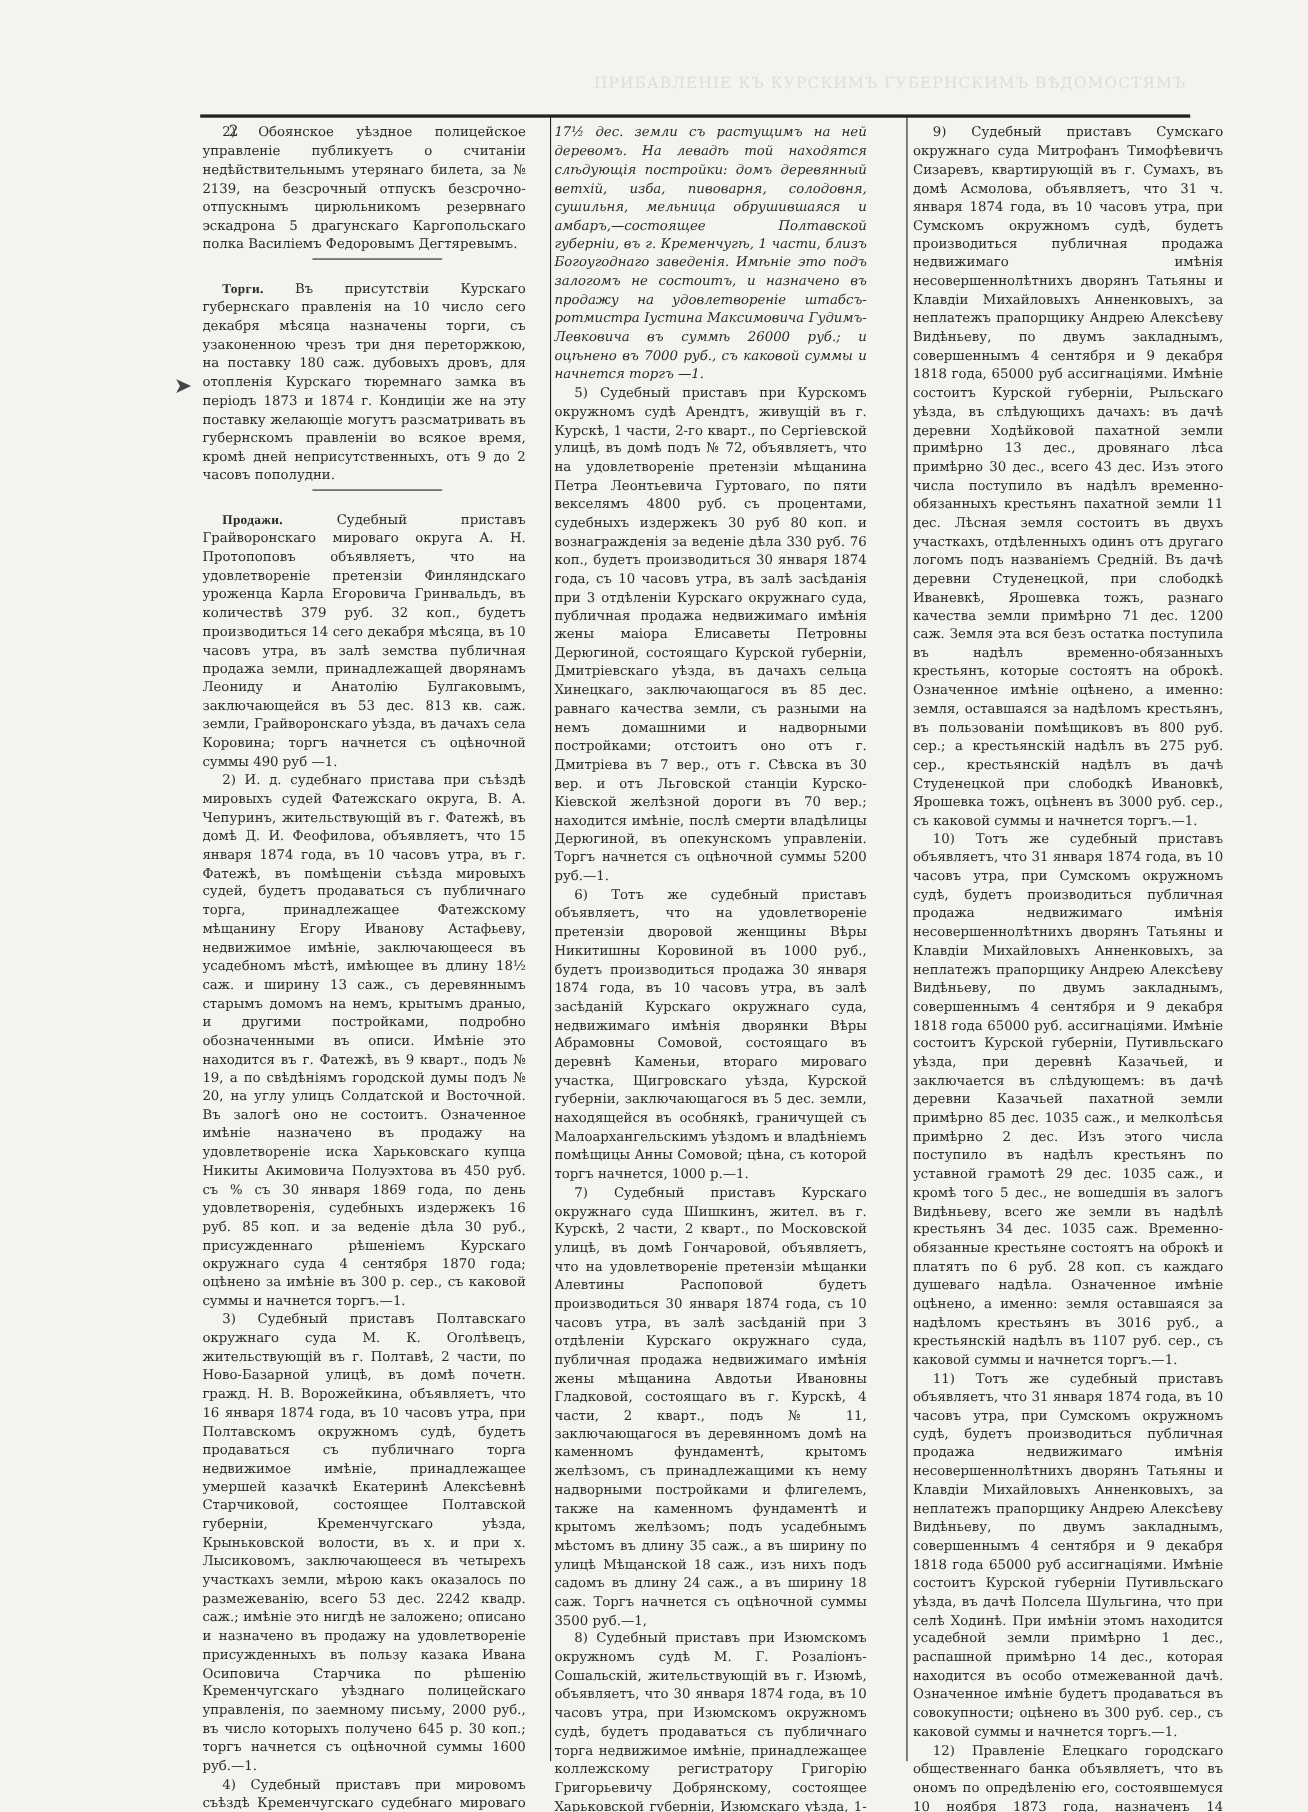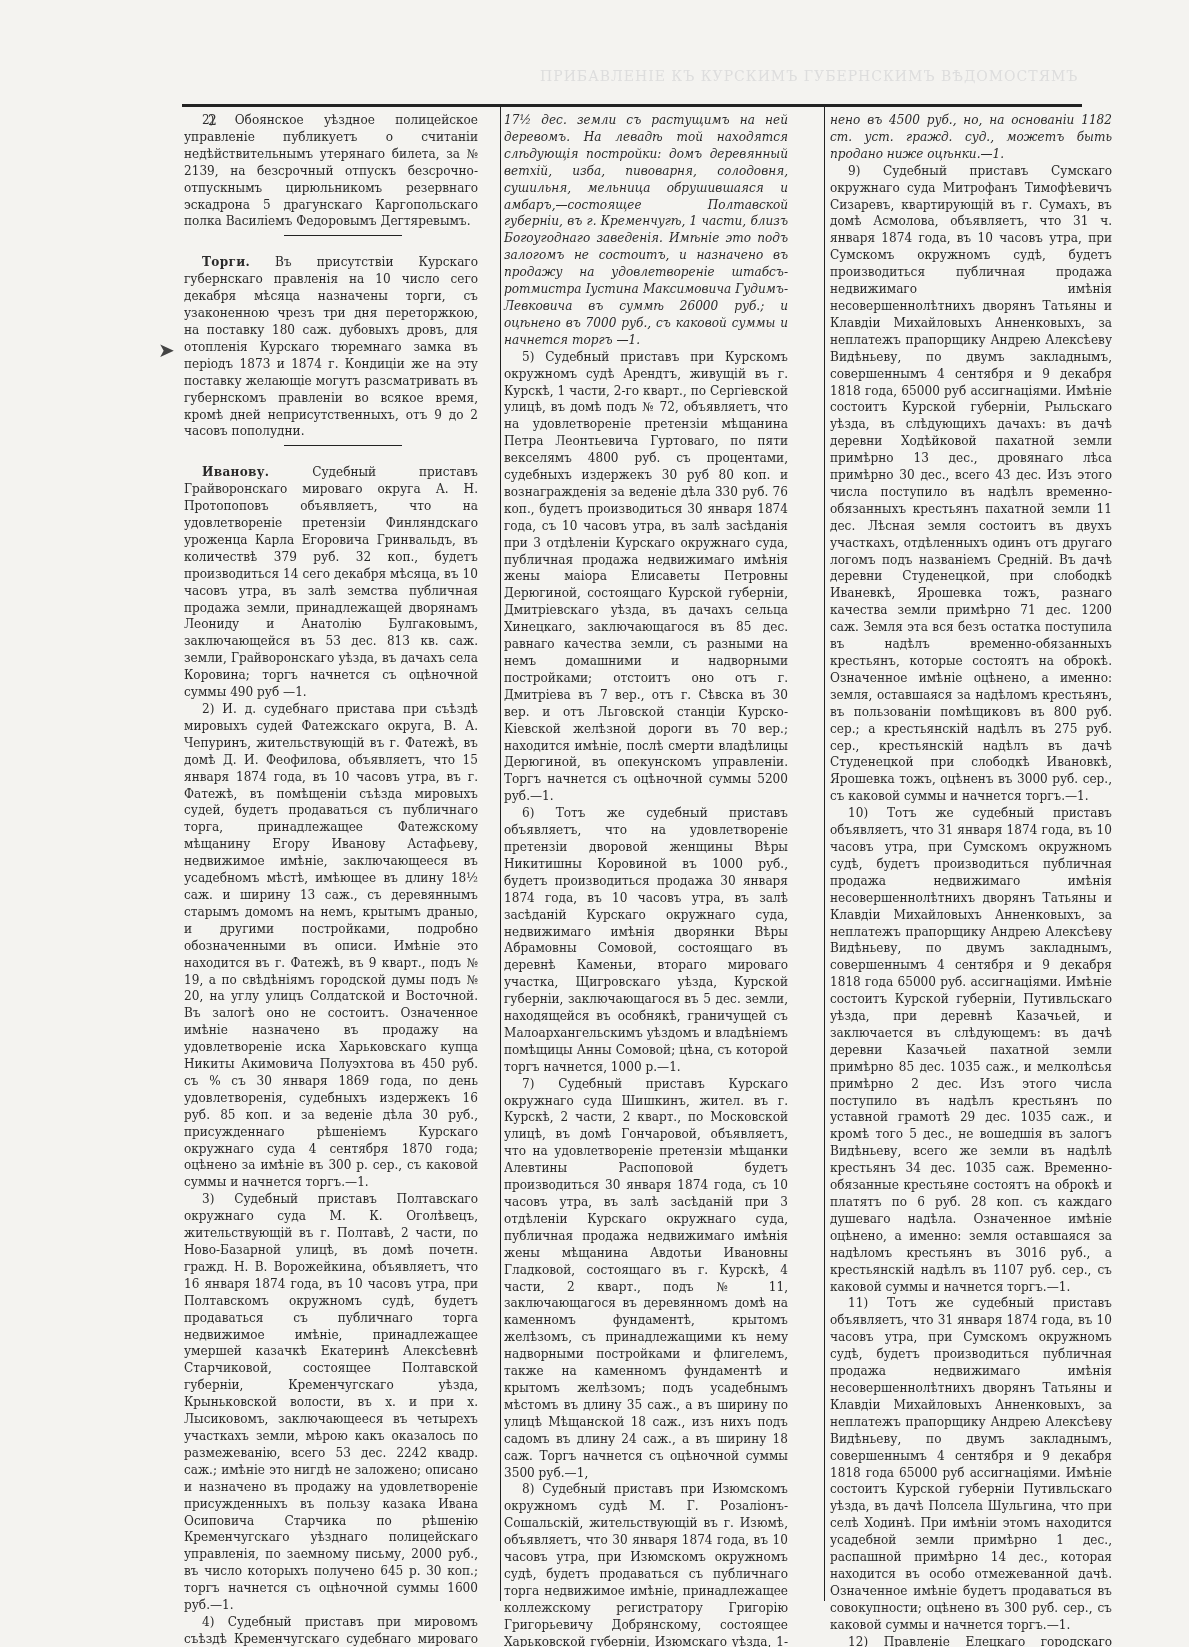--- a/index.html
+++ b/index.html
@@ -31,21 +31,21 @@
     .col.c2 { left: 504px; width: 284px; }
     .col.c3 { left: 830px; width: 282px; }
     .col-rule {
       position: absolute; top: 106px; width: 1px; background: #222;
     }
     .col-rule.r1 { left: 500px; height: 1495px; }
     .col-rule.r2 { left: 824px; height: 1495px; }
     .col p { margin: 0; text-indent: 18px; }
     .col p.cont { text-indent: 0; font-style: italic; }
     .col p.section { margin-top: 18px; }
-    .col b.rubric { font-weight: bold; letter-spacing: 0.3px; }
+    .col b.rubric { font-weight: bold; letter-spacing: 0.3px; font-family: Liberation Serif, serif; }
     .sep {
       width: 90px; height: 1px; background: #222; margin: 5px auto 8px auto;
     }
     .sep.long { width: 118px; margin-left: 100px; }
     .margin-mark {
       position: absolute; left: 158px; top: 338px;
       font-size: 20px; color: #444;
     }
   </style>
 </head>
@@ -62,36 +62,35 @@
 
   <div class="col c1">
     <p>2) Обоянское уѣздное полицейское управленіе публикуетъ о считаніи недѣйствительнымъ утерянаго билета, за № 2139, на безсрочный отпускъ безсрочно-отпускнымъ цирюльникомъ резервнаго эскадрона 5 драгунскаго Каргопольскаго полка Василіемъ Федоровымъ Дегтяревымъ.</p>
     <div class="sep long"></div>
     <p class="section">
       <b class="rubric">Торги.</b>
       <span>Въ присутствіи Курскаго губернскаго правленія на 10 число сего декабря мѣсяца назначены торги, съ узаконенною чрезъ три дня переторжкою, на поставку 180 саж. дубовыхъ дровъ, для отопленія Курскаго тюремнаго замка въ періодъ 1873 и 1874 г. Кондиціи же на эту поставку желающіе могутъ разсматривать въ губернскомъ правленіи во всякое время, кромѣ дней неприсутственныхъ, отъ 9 до 2 часовъ пополудни.</span>
     </p>
     <div class="sep long"></div>
     <p class="section">
-      <b class="rubric">Иванову.</b>
+      <b class="rubric">Продажи.</b>
       <span>Судебный приставъ Грайворонскаго мироваго округа А. Н. Протопоповъ объявляетъ, что на удовлетвореніе претензіи Финляндскаго уроженца Карла Егоровича Гринвальдъ, въ количествѣ 379 руб. 32 коп., будетъ производиться 14 сего декабря мѣсяца, въ 10 часовъ утра, въ залѣ земства публичная продажа земли, принадлежащей дворянамъ Леониду и Анатолію Булгаковымъ, заключающейся въ 53 дес. 813 кв. саж. земли, Грайворонскаго уѣзда, въ дачахъ села Коровина; торгъ начнется съ оцѣночной суммы 490 руб —1.</span>
     </p>
     <p>2) И. д. судебнаго пристава при съѣздѣ мировыхъ судей Фатежскаго округа, В. А. Чепуринъ, жительствующій въ г. Фатежѣ, въ домѣ Д. И. Феофилова, объявляетъ, что 15 января 1874 года, въ 10 часовъ утра, въ г. Фатежѣ, въ помѣщеніи съѣзда мировыхъ судей, будетъ продаваться съ публичнаго торга, принадлежащее Фатежскому мѣщанину Егору Иванову Астафьеву, недвижимое имѣніе, заключающееся въ усадебномъ мѣстѣ, имѣющее въ длину 18½ саж. и ширину 13 саж., съ деревяннымъ старымъ домомъ на немъ, крытымъ драныо, и другими постройками, подробно обозначенными въ описи. Имѣніе это находится въ г. Фатежѣ, въ 9 кварт., подъ № 19, а по свѣдѣніямъ городской думы подъ № 20, на углу улицъ Солдатской и Восточной. Въ залогѣ оно не состоитъ. Означенное имѣніе назначено въ продажу на удовлетвореніе иска Харьковскаго купца Никиты Акимовича Полуэхтова въ 450 руб. съ % съ 30 января 1869 года, по день удовлетворенія, судебныхъ издержекъ 16 руб. 85 коп. и за веденіе дѣла 30 руб., присужденнаго рѣшеніемъ Курскаго окружнаго суда 4 сентября 1870 года; оцѣнено за имѣніе въ 300 р. сер., съ каковой суммы и начнется торгъ.—1.</p>
     <p>3) Судебный приставъ Полтавскаго окружнаго суда М. К. Оголѣвецъ, жительствующій въ г. Полтавѣ, 2 части, по Ново-Базарной улицѣ, въ домѣ почетн. гражд. Н. В. Ворожейкина, объявляетъ, что 16 января 1874 года, въ 10 часовъ утра, при Полтавскомъ окружномъ судѣ, будетъ продаваться съ публичнаго торга недвижимое имѣніе, принадлежащее умершей казачкѣ Екатеринѣ Алексѣевнѣ Старчиковой, состоящее Полтавской губерніи, Кременчугскаго уѣзда, Крыньковской волости, въ х. и при х. Лысиковомъ, заключающееся въ четырехъ участкахъ земли, мѣрою какъ оказалось по размежеванію, всего 53 дес. 2242 квадр. саж.; имѣніе это нигдѣ не заложено; описано и назначено въ продажу на удовлетвореніе присужденныхъ въ пользу казака Ивана Осиповича Старчика по рѣшенію Кременчугскаго уѣзднаго полицейскаго управленія, по заемному письму, 2000 руб., въ число которыхъ получено 645 р. 30 коп.; торгъ начнется съ оцѣночной суммы 1600 руб.—1.</p>
     <p>4) Судебный приставъ при мировомъ съѣздѣ Кременчугскаго судебнаго мироваго округа Владиміръ Зосимовичъ, жительствующій въ г. Кременчугѣ, 1-й части, по улицѣ Солдатской, въ домѣ Горленка, объявляетъ, что 29 января 1874 г., въ залѣ съѣзда мировыхъ судей, въ гор. Кременчугѣ, будетъ продаваться съ публичнаго торга недвижимое имѣніе, принадлежащее дочери коллежскаго секретаря Софіи Дмитріевнѣ Писаревой, заключающееся въ левадѣ въ</p>
   </div>
 
   <div class="col c2">
     <p class="cont">17½ дес. земли съ растущимъ на ней деревомъ. На левадѣ той находятся слѣдующія постройки: домъ деревянный ветхій, изба, пивоварня, солодовня, сушильня, мельница обрушившаяся и амбаръ,—состоящее Полтавской губерніи, въ г. Кременчугѣ, 1 части, близъ Богоугоднаго заведенія. Имѣніе это подъ залогомъ не состоитъ, и назначено въ продажу на удовлетвореніе штабсъ-ротмистра Іустина Максимовича Гудимъ-Левковича въ суммѣ 26000 руб.; и оцѣнено въ 7000 руб., съ каковой суммы и начнется торгъ —1.</p>
     <p>5) Судебный приставъ при Курскомъ окружномъ судѣ Арендтъ, живущій въ г. Курскѣ, 1 части, 2-го кварт., по Сергіевской улицѣ, въ домѣ подъ № 72, объявляетъ, что на удовлетвореніе претензіи мѣщанина Петра Леонтьевича Гуртоваго, по пяти векселямъ 4800 руб. съ процентами, судебныхъ издержекъ 30 руб 80 коп. и вознагражденія за веденіе дѣла 330 руб. 76 коп., будетъ производиться 30 января 1874 года, съ 10 часовъ утра, въ залѣ засѣданія при 3 отдѣленіи Курскаго окружнаго суда, публичная продажа недвижимаго имѣнія жены маіора Елисаветы Петровны Дерюгиной, состоящаго Курской губерніи, Дмитріевскаго уѣзда, въ дачахъ сельца Хинецкаго, заключающагося въ 85 дес. равнаго качества земли, съ разными на немъ домашними и надворными постройками; отстоитъ оно отъ г. Дмитріева въ 7 вер., отъ г. Сѣвска въ 30 вер. и отъ Льговской станціи Курско-Кіевской желѣзной дороги въ 70 вер.; находится имѣніе, послѣ смерти владѣлицы Дерюгиной, въ опекунскомъ управленіи. Торгъ начнется съ оцѣночной суммы 5200 руб.—1.</p>
     <p>6) Тотъ же судебный приставъ объявляетъ, что на удовлетвореніе претензіи дворовой женщины Вѣры Никитишны Коровиной въ 1000 руб., будетъ производиться продажа 30 января 1874 года, въ 10 часовъ утра, въ залѣ засѣданій Курскаго окружнаго суда, недвижимаго имѣнія дворянки Вѣры Абрамовны Сомовой, состоящаго въ деревнѣ Каменьи, втораго мироваго участка, Щигровскаго уѣзда, Курской губерніи, заключающагося въ 5 дес. земли, находящейся въ особнякѣ, граничущей съ Малоархангельскимъ уѣздомъ и владѣніемъ помѣщицы Анны Сомовой; цѣна, съ которой торгъ начнется, 1000 р.—1.</p>
     <p>7) Судебный приставъ Курскаго окружнаго суда Шишкинъ, жител. въ г. Курскѣ, 2 части, 2 кварт., по Московской улицѣ, въ домѣ Гончаровой, объявляетъ, что на удовлетвореніе претензіи мѣщанки Алевтины Распоповой будетъ производиться 30 января 1874 года, съ 10 часовъ утра, въ залѣ засѣданій при 3 отдѣленіи Курскаго окружнаго суда, публичная продажа недвижимаго имѣнія жены мѣщанина Авдотьи Ивановны Гладковой, состоящаго въ г. Курскѣ, 4 части, 2 кварт., подъ № 11, заключающагося въ деревянномъ домѣ на каменномъ фундаментѣ, крытомъ желѣзомъ, съ принадлежащими къ нему надворными постройками и флигелемъ, также на каменномъ фундаментѣ и крытомъ желѣзомъ; подъ усадебнымъ мѣстомъ въ длину 35 саж., а въ ширину по улицѣ Мѣщанской 18 саж., изъ нихъ подъ садомъ въ длину 24 саж., а въ ширину 18 саж. Торгъ начнется съ оцѣночной суммы 3500 руб.—1,</p>
     <p>8) Судебный приставъ при Изюмскомъ окружномъ судѣ М. Г. Розаліонъ-Сошальскій, жительствующій въ г. Изюмѣ, объявляетъ, что 30 января 1874 года, въ 10 часовъ утра, при Изюмскомъ окружномъ судѣ, будетъ продаваться съ публичнаго торга недвижимое имѣніе, принадлежащее коллежскому регистратору Григорію Григорьевичу Добрянскому, состоящее Харьковской губерніи, Изюмскаго уѣзда, 1-го стана, въ дачахъ села Букина, при хуторѣ Добряновкѣ, заключающееся въ 447 дес. 1918 кв. саж. удобной и неудобной земли съ лѣсомъ, лугами и постройками. Имѣніе это находится въ залогѣ у дворянки дѣвицы Анны Ивановны Григоросулло и, по случаю несостоявшагося 2 іюня сего года перваго торга, назначено въ продажу вторично на удовлетвореніе г-жи Григоросулло, по закладной, суммою 7500 руб. съ % и судебными издержками, и подпоручика Николая Егоровича Никитченко, по векселю 1100 руб. съ % и судебными издержками; и оцѣ-</p>
   </div>
 
   <div class="col c3">
-    <p class="cont">нено въ 4500 руб., но, на основаніи 1182 ст. уст. гражд. суд., можетъ быть продано ниже оцѣнки.—1.</p>
     <p>9) Судебный приставъ Сумскаго окружнаго суда Митрофанъ Тимофѣевичъ Сизаревъ, квартирующій въ г. Сумахъ, въ домѣ Асмолова, объявляетъ, что 31 ч. января 1874 года, въ 10 часовъ утра, при Сумскомъ окружномъ судѣ, будетъ производиться публичная продажа недвижимаго имѣнія несовершеннолѣтнихъ дворянъ Татьяны и Клавдіи Михайловыхъ Анненковыхъ, за неплатежъ прапорщику Андрею Алексѣеву Видѣньеву, по двумъ закладнымъ, совершеннымъ 4 сентября и 9 декабря 1818 года, 65000 руб ассигнаціями. Имѣніе состоитъ Курской губерніи, Рыльскаго уѣзда, въ слѣдующихъ дачахъ: въ дачѣ деревни Ходѣйковой пахатной земли примѣрно 13 дес., дровянаго лѣса примѣрно 30 дес., всего 43 дес. Изъ этого числа поступило въ надѣлъ временно-обязанныхъ крестьянъ пахатной земли 11 дес. Лѣсная земля состоитъ въ двухъ участкахъ, отдѣленныхъ одинъ отъ другаго логомъ подъ названіемъ Средній. Въ дачѣ деревни Студенецкой, при слободкѣ Иваневкѣ, Ярошевка тожъ, разнаго качества земли примѣрно 71 дес. 1200 саж. Земля эта вся безъ остатка поступила въ надѣлъ временно-обязанныхъ крестьянъ, которые состоятъ на оброкѣ. Означенное имѣніе оцѣнено, а именно: земля, оставшаяся за надѣломъ крестьянъ, въ пользованіи помѣщиковъ въ 800 руб. сер.; а крестьянскій надѣлъ въ 275 руб. сер., крестьянскій надѣлъ въ дачѣ Студенецкой при слободкѣ Ивановкѣ, Ярошевка тожъ, оцѣненъ въ 3000 руб. сер., съ каковой суммы и начнется торгъ.—1.</p>
     <p>10) Тотъ же судебный приставъ объявляетъ, что 31 января 1874 года, въ 10 часовъ утра, при Сумскомъ окружномъ судѣ, будетъ производиться публичная продажа недвижимаго имѣнія несовершеннолѣтнихъ дворянъ Татьяны и Клавдіи Михайловыхъ Анненковыхъ, за неплатежъ прапорщику Андрею Алексѣеву Видѣньеву, по двумъ закладнымъ, совершеннымъ 4 сентября и 9 декабря 1818 года 65000 руб. ассигнаціями. Имѣніе состоитъ Курской губерніи, Путивльскаго уѣзда, при деревнѣ Казачьей, и заключается въ слѣдующемъ: въ дачѣ деревни Казачьей пахатной земли примѣрно 85 дес. 1035 саж., и мелколѣсья примѣрно 2 дес. Изъ этого числа поступило въ надѣлъ крестьянъ по уставной грамотѣ 29 дес. 1035 саж., и кромѣ того 5 дес., не вошедшія въ залогъ Видѣньеву, всего же земли въ надѣлѣ крестьянъ 34 дес. 1035 саж. Временно-обязанные крестьяне состоятъ на оброкѣ и платятъ по 6 руб. 28 коп. съ каждаго душеваго надѣла. Означенное имѣніе оцѣнено, а именно: земля оставшаяся за надѣломъ крестьянъ въ 3016 руб., а крестьянскій надѣлъ въ 1107 руб. сер., съ каковой суммы и начнется торгъ.—1.</p>
     <p>11) Тотъ же судебный приставъ объявляетъ, что 31 января 1874 года, въ 10 часовъ утра, при Сумскомъ окружномъ судѣ, будетъ производиться публичная продажа недвижимаго имѣнія несовершеннолѣтнихъ дворянъ Татьяны и Клавдіи Михайловыхъ Анненковыхъ, за неплатежъ прапорщику Андрею Алексѣеву Видѣньеву, по двумъ закладнымъ, совершеннымъ 4 сентября и 9 декабря 1818 года 65000 руб ассигнаціями. Имѣніе состоитъ Курской губерніи Путивльскаго уѣзда, въ дачѣ Полсела Шульгина, что при селѣ Ходинѣ. При имѣніи этомъ находится усадебной земли примѣрно 1 дес., распашной примѣрно 14 дес., которая находится въ особо отмежеванной дачѣ. Означенное имѣніе будетъ продаваться въ совокупности; оцѣнено въ 300 руб. сер., съ каковой суммы и начнется торгъ.—1.</p>
     <p>12) Правленіе Елецкаго городскаго общественнаго банка объявляетъ, что въ ономъ по опредѣленію его, состоявшемуся 10 ноября 1873 года, назначенъ 14 февраля 1874 года торгъ, и чрезъ три дня 18 числа того же февраля переторжка, на продажу деревяннаго одноэтажнаго дома, принадлежащаго крестьянкѣ Елецкаго уѣзда, слоб. Александровской, Авдотьѣ Матвѣевнѣ Мушаевой, состоящаго въ гор. Ельцѣ, 1 части, въ 125 кварт., на Дворянской ул., съ дворовымъ мѣстомъ мѣрою: по улицѣ девять, а</p>
   </div>
 </div>
 
 </body></html>

